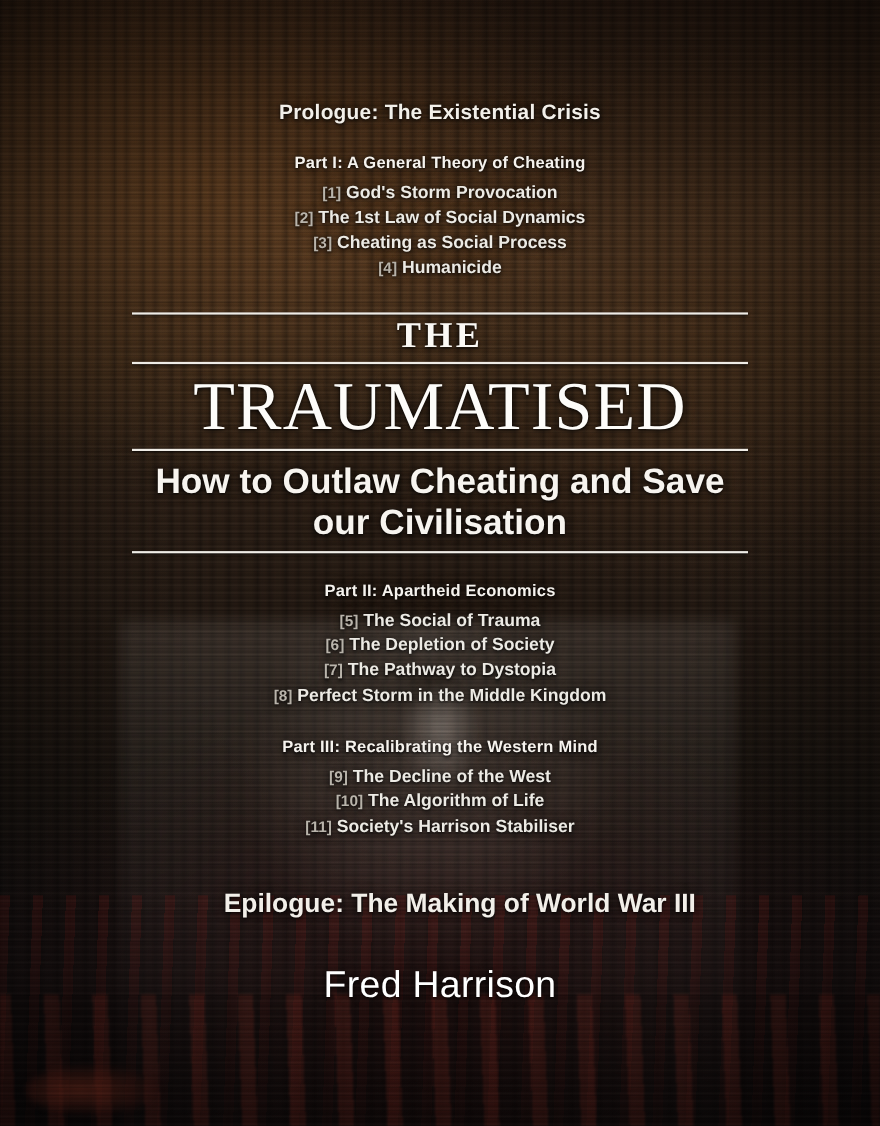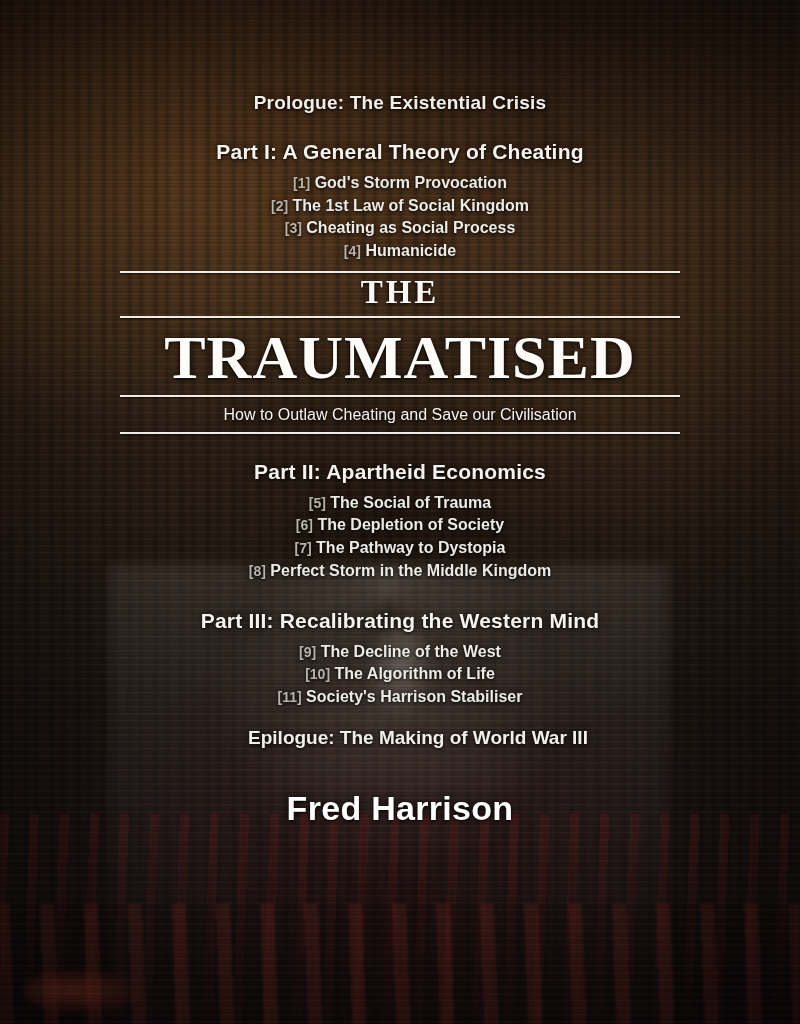--- a/index.html
+++ b/index.html
@@ -160,42 +160,42 @@
   .prologue {
     margin-top: 92px;
     font-size: 19px;
     font-weight: bold;
     letter-spacing: .2px;
     color: #f2efe9;
   }
 
   .part-block { margin-top: 26px; }
   .part-title {
-    font-size: 21px;
+    font-size: 15px;
     font-weight: bold;
     color: #f6f3ee;
     margin-bottom: 8px;
     letter-spacing: .2px;
   }
   .chapter {
     font-size: 16px;
     font-weight: bold;
     color: #eceae4;
     line-height: 1.42;
     white-space: nowrap;
   }
   .chapter .num {
     color: #b9b4ab;
     font-weight: bold;
     font-size: 14px;
   }
 
   
   .title-block {
-    margin-top: 8px;
+    margin-top: 28px;
     width: 560px;
   }
   .rule {
     height: 2px;
     background: #efece6;
     margin: 0 auto;
     box-shadow: 0 1px 2px rgba(0,0,0,0.7);
   }
   .rule.thin { height: 2px; }
   .the {
@@ -203,55 +203,55 @@
     font-size: 33px;
     font-weight: bold;
     letter-spacing: 3px;
     line-height: 1.05;
     margin: 2px 0 6px;
     color: #fbf9f5;
   }
   .traumatised {
     font-family: "Liberation Serif", serif;
     font-size: 62px;
-    font-weight: bold;
+    font-weight: normal;
     letter-spacing: 1px;
     line-height: 1.02;
     margin: 8px 0 6px;
     color: #fdfcf9;
   }
   .society {
     font-family: "Liberation Sans", sans-serif;
     font-size: 106px;
     font-weight: bold;
     letter-spacing: -1px;
     line-height: 0.92;
     margin: 0 0 6px;
     color: #ffffff;
   }
   .subtitle {
-    font-size: 16px;
-    font-weight: normal;
+    font-size: 32px;
+    font-weight: bold;
     color: #f7f4ef;
     margin: 9px 0 8px;
     letter-spacing: 0;
   }
 
   .epilogue {
-    margin-top: 18px;
-    font-size: 19px;
+    margin-top: 44px;
+    font-size: 24px;
     font-weight: bold;
     color: #f2efe9;
     padding-left: 36px;
   }
 
   .author {
     margin-top: 40px;
     font-size: 34px;
-    font-weight: bold;
+    font-weight: normal;
     color: #ffffff;
     letter-spacing: .3px;
   }
 </style>
 </head>
 <body>
 
 <div class="cover">
 
   <div class="bg-base"></div>
@@ -270,21 +270,21 @@
     <div class="prologue">Prologue: The Existential Crisis</div>
 
     <div class="part-block">
       <div class="part-title">Part I: A General Theory of Cheating</div>
       <div class="chapter">
         <span class="num">[1]</span>
         <span>God's Storm Provocation</span>
       </div>
       <div class="chapter">
         <span class="num">[2]</span>
-        <span>The 1st Law of Social Kingdom</span>
+        <span>The 1st Law of Social Dynamics</span>
       </div>
       <div class="chapter">
         <span class="num">[3]</span>
         <span>Cheating as Social Process</span>
       </div>
       <div class="chapter">
         <span class="num">[4]</span>
         <span>Humanicide</span>
       </div>
     </div>

